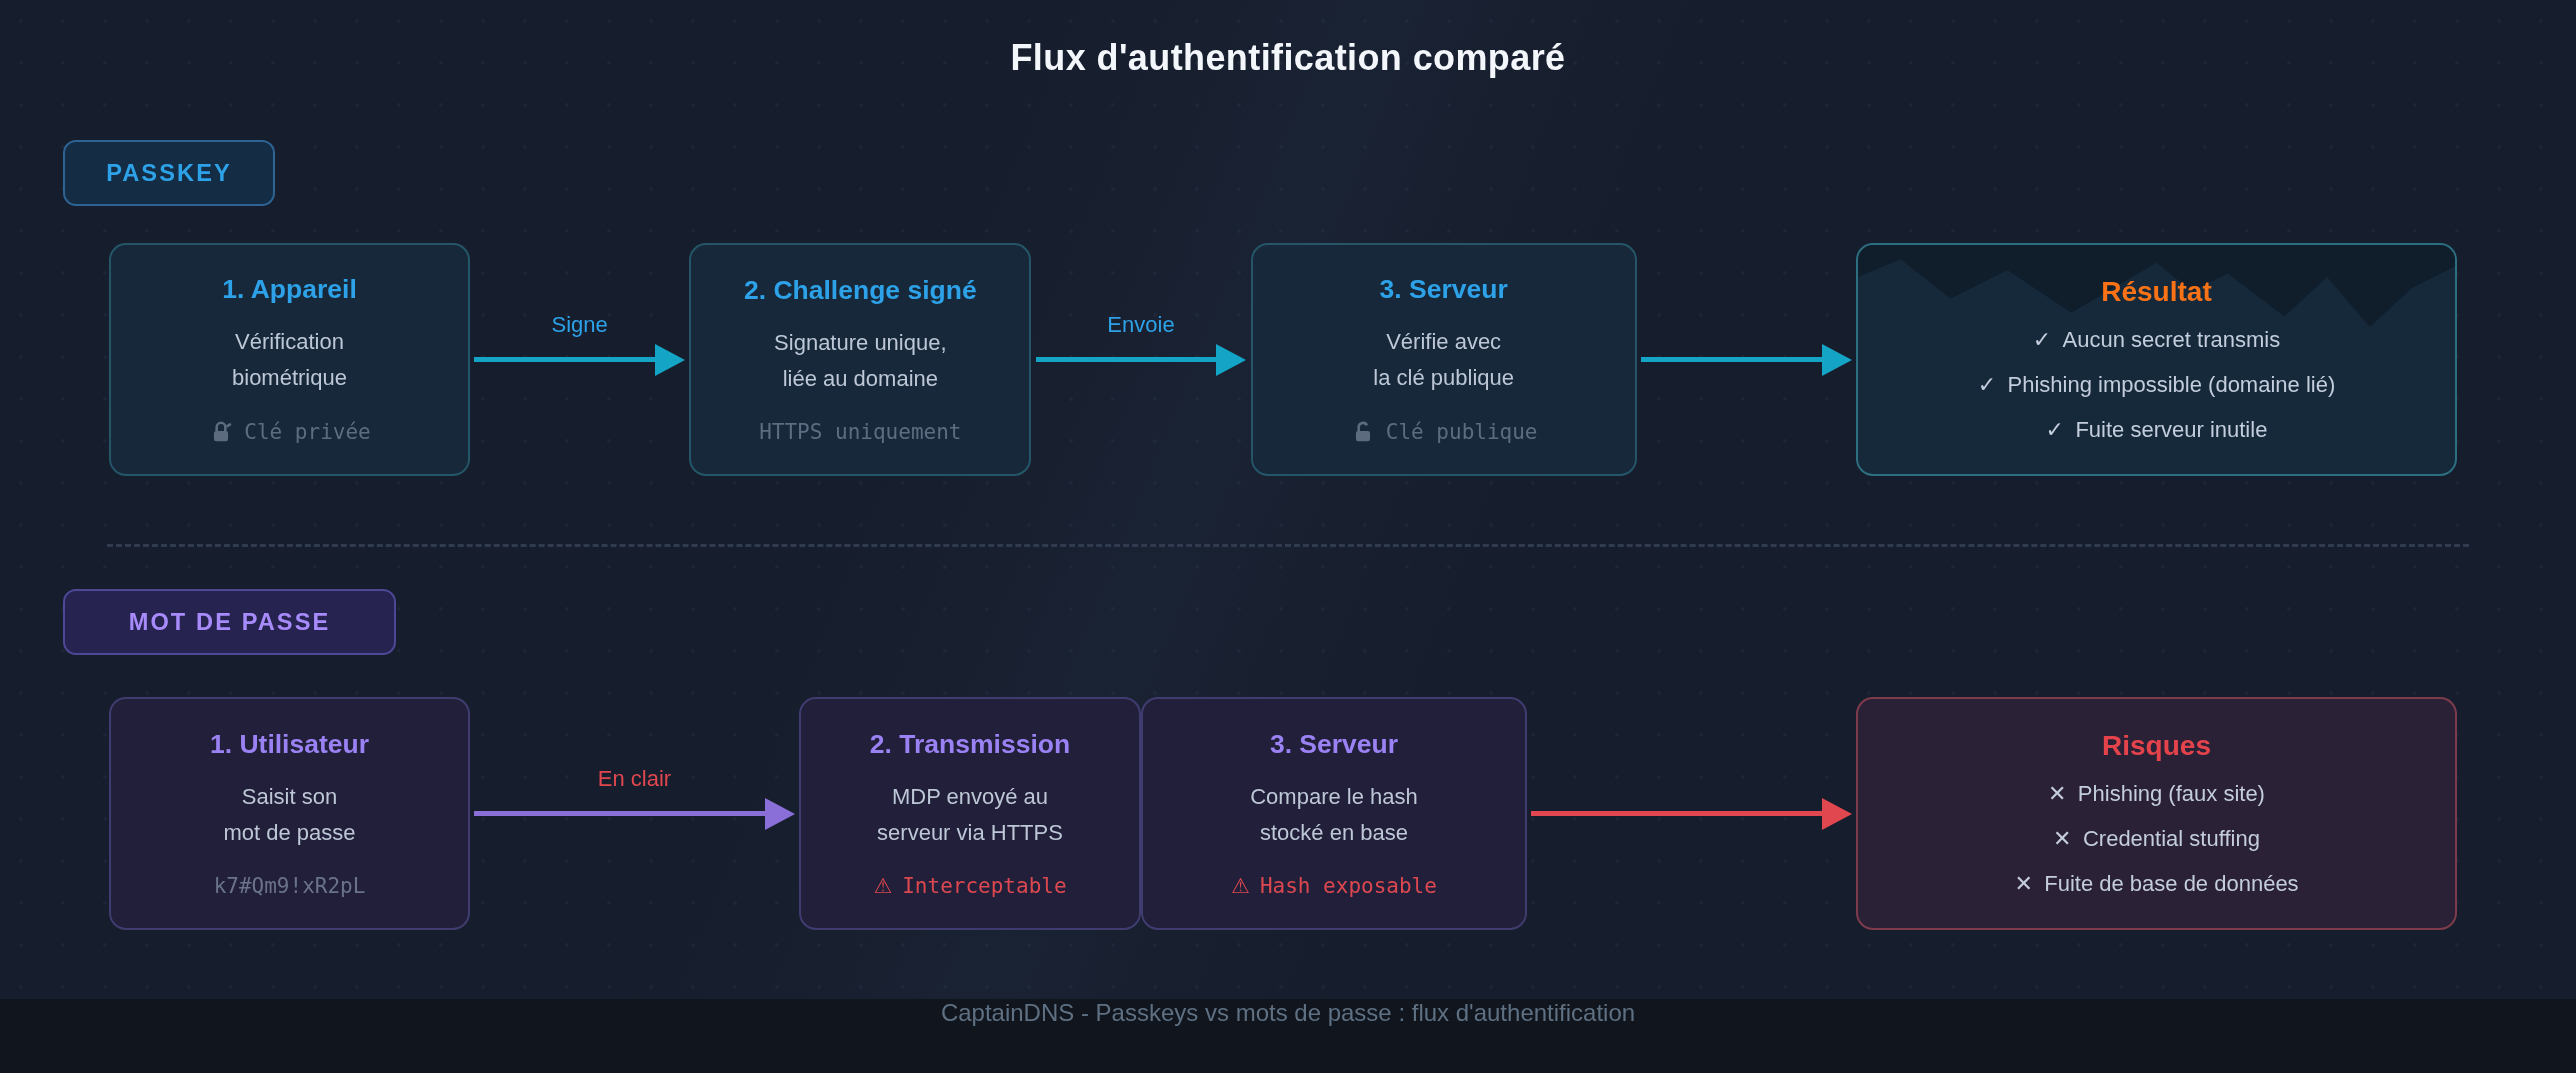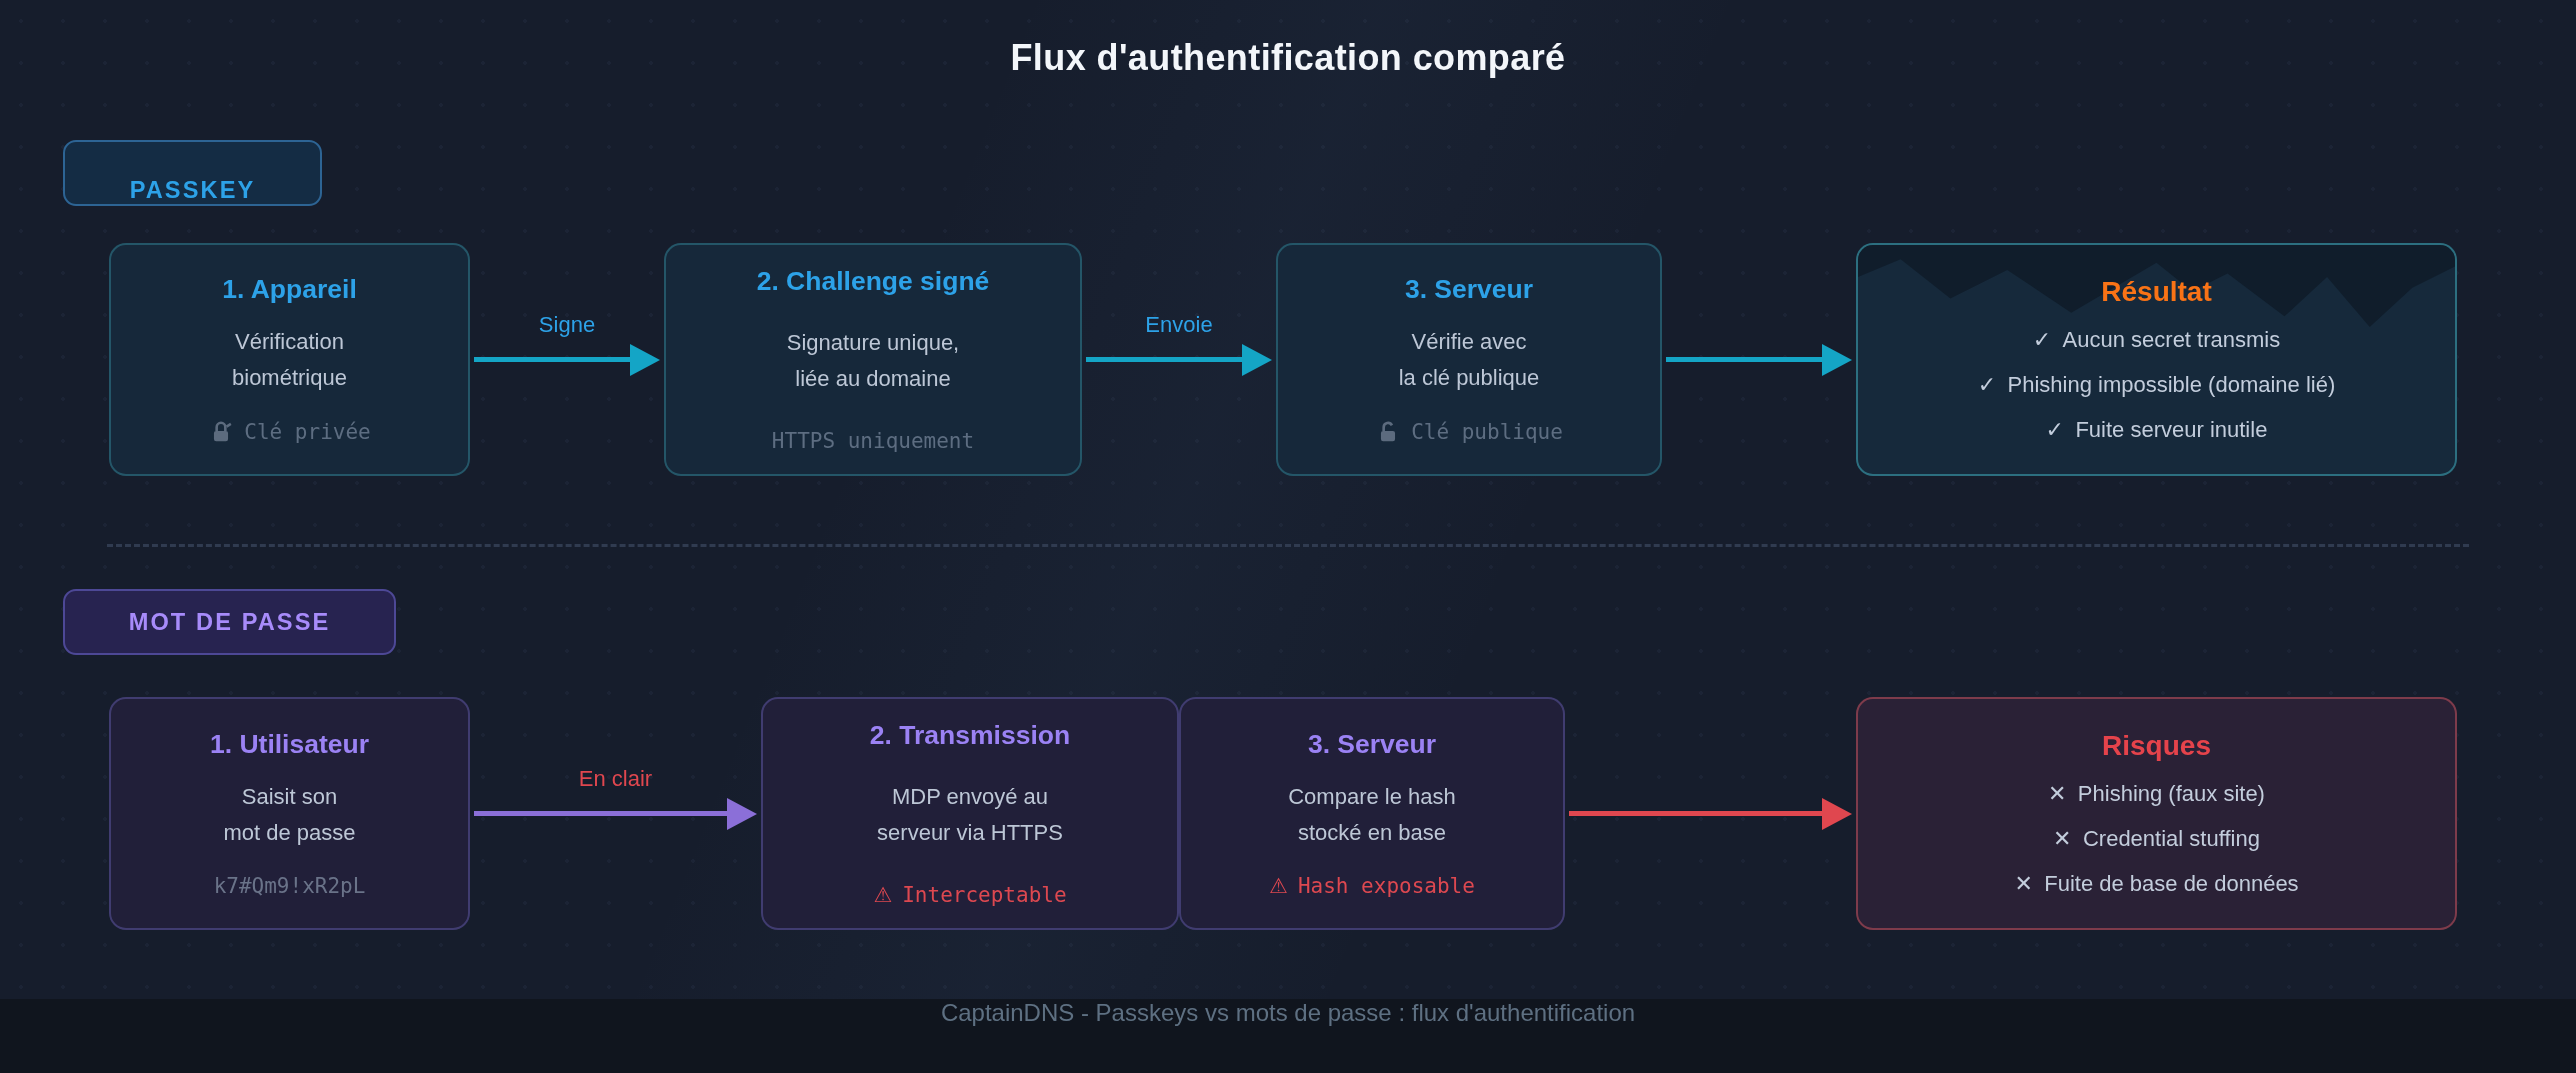--- a/index.html
+++ b/index.html
@@ -16,33 +16,33 @@
   .page-title {
     position:absolute; top:37px; left:0; width:100%; text-align:center;
     color:#f3f6fa; font-size:36px; font-weight:bold; letter-spacing:0.4px;
   }
   
   .badge {
     position:absolute; height:66px; border-radius:13px;
     display:flex; align-items:center; justify-content:center;
     font-weight:bold; font-size:23.6px; letter-spacing:2.1px;
   }
-  .badge.pk { top:140px; left:63px; width:259px; color:#2da2e8; background:#142c44; border:2.1px solid #2d6494;align-items:flex-end; }
+  .badge.pk { top:140px; left:63px; width:212px; color:#2da2e8; background:#142c44; border:2.1px solid #2d6494; }
   .badge.pw { top:589px; left:63px; width:333px; color:#a78bfa; background:#272350; border:2.1px solid #4d4896; }
   
   .row { position:absolute; left:109px; right:119px; height:233px; display:flex; align-items:stretch; }
   .row.r1 { top:243px; }
   .row.r2 { top:697px; }
   
   .box {
     border-radius:17px; position:relative; overflow:hidden;
     display:flex; flex-direction:column; align-items:center; justify-content:center;
     text-align:center; padding:14.3px 17px;
   }
-  .box.w1 { width:361px; } .box.w2 { width:418px;gap:9px; } .box.w3 { width:386px; }
+  .box.w1 { width:361px; } .box.w2 { width:342px; } .box.w3 { width:386px; }
   .box.pk { background:#16283a; border:2.1px solid rgba(58,150,170,0.42); }
   .box.pw { background:#211f39; border:2.1px solid rgba(112,104,196,0.40); }
   .box.result { width:601px; }
   .box.pk-r { background:#16293b; border:2.1px solid rgba(64,170,185,0.55); }
   .box.pw-r { background:#2a2136; border:2.1px solid rgba(210,85,95,0.50); }
   .box-title { font-size:26.5px; font-weight:bold; margin-bottom:18.6px; position:relative; }
   .pk .box-title { color:#2da2e8; }
   .pw .box-title { color:#9b82f4; }
   .pk-r .box-title { color:#f97316; font-size:28px; }
   .pw-r .box-title { color:#e5434b; font-size:28px; }

